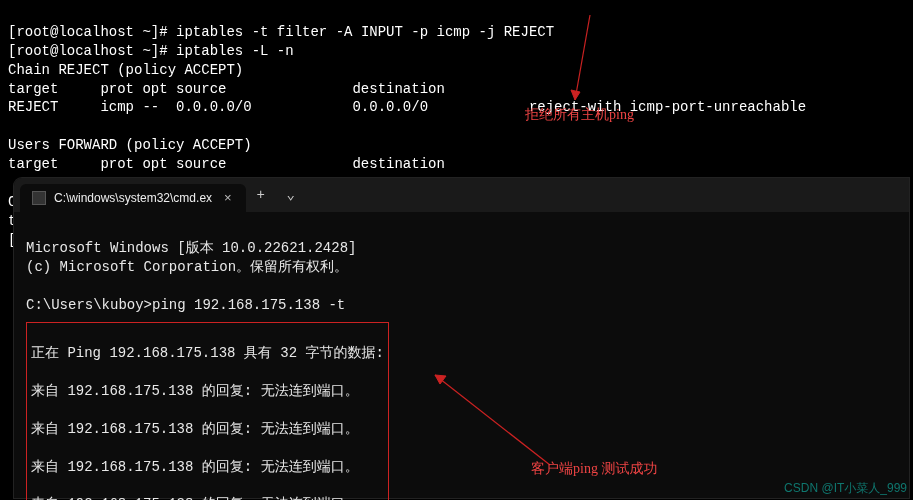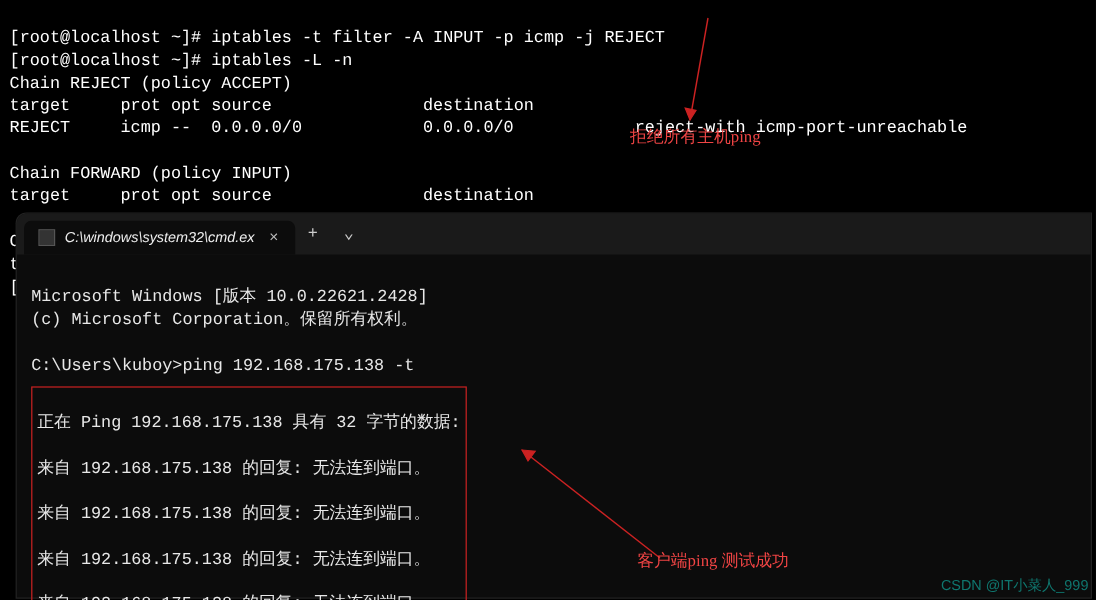--- a/index.html
+++ b/index.html
@@ -16,21 +16,20 @@
     position: absolute; left: 14px; top: 178px;
     width: 895px; height: 320px;
     background: #0c0c0c;
     border-top-left-radius: 8px;
     box-shadow: 0 0 0 1px #222;
   }
   .titlebar {
     height: 34px; display: flex; align-items: center;
     background: #1a1a1a; border-top-left-radius: 8px;
     padding-left: 6px;
-    font-style: italic;
   }
   .tab {
     display: flex; align-items: center; gap: 8px;
     background: #0c0c0c; color: #eee;
     height: 28px; padding: 0 10px 0 12px;
     border-top-left-radius: 6px; border-top-right-radius: 6px;
     font-family: "Segoe UI", sans-serif; font-size: 12px;
     margin-top: 6px;
   }
   .tab .ic { width: 14px; height: 14px; display:inline-block;
@@ -52,21 +51,21 @@
 </head>
 <body>
 
 <div class="linux-term">
 <span>[root@localhost ~]#</span> <span>iptables -t filter -A INPUT -p icmp -j REJECT</span>
 <span>[root@localhost ~]#</span> <span>iptables -L -n</span>
 <span>Chain REJECT (policy ACCEPT)</span>
 <span>target     prot opt source               destination</span>
 <span>REJECT     icmp --  0.0.0.0/0            0.0.0.0/0            reject-with icmp-port-unreachable</span>
 
-<span>Chain FORWARD (policy INPUT)</span>
+<span>Users FORWARD (policy ACCEPT)</span>
 <span>target     prot opt source               destination</span>
 
 <span>Chain OUTPUT (policy ACCEPT)</span>
 <span>ta</span>
 <span>[</span>
 </div>
 
 <svg class="arrow" style="left:420px; top:10px;" width="180" height="110">
   <line x1="170" y1="5" x2="155" y2="90" stroke-width="1.2"></line>
   <polygon points="155,90 151,80 160,82"></polygon>

